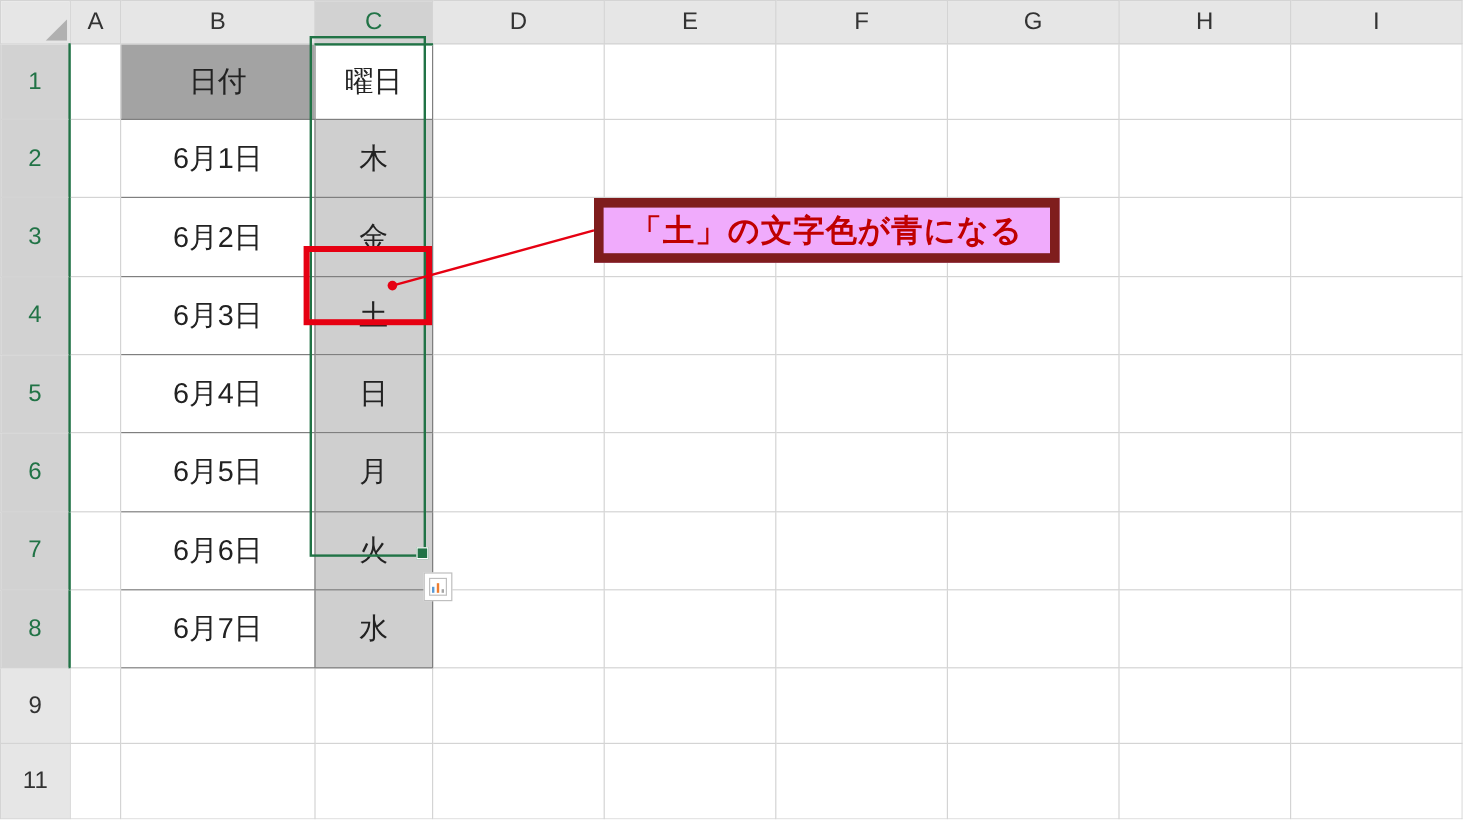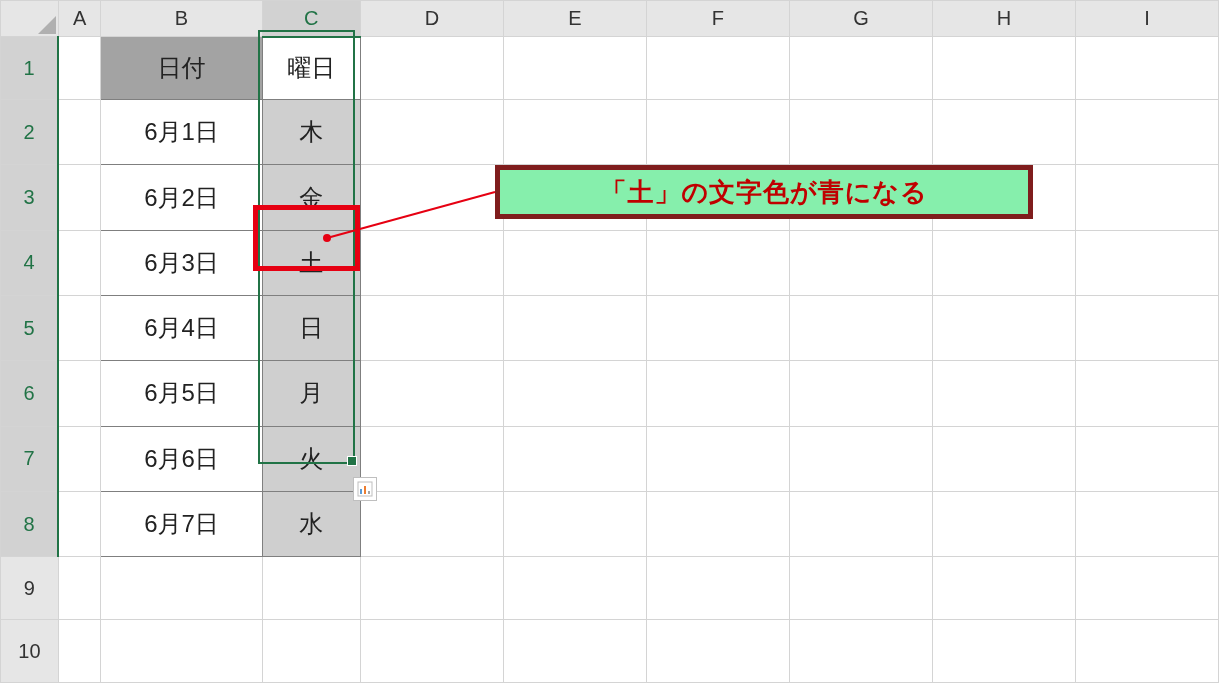--- a/index.html
+++ b/index.html
@@ -35,21 +35,21 @@
   th.rowhdr.active{background:#d2d2d2;color:#217346;border-right:2px solid #217346 !important;}
   
   .selOutline{position:absolute;left:258px;top:30px;width:97px;height:434px;border:2px solid #217346;box-sizing:border-box;pointer-events:none;z-index:5;}
   .selOutline:after{content:"";position:absolute;right:-4px;bottom:-4px;width:8px;height:8px;background:#217346;border:1px solid #fff;}
   
   .selShade{background:#cfcfcf;}
   .selTopCell{background:#fff;} 
   
   .redBox{position:absolute;left:253px;top:205px;width:107px;height:66px;border:5px solid #e60012;box-sizing:border-box;z-index:20;pointer-events:none;}
   
-  .callout{position:absolute;left:495px;top:165px;width:538px;height:54px;border:5px solid #7f1d1d;background:#86efac;box-sizing:border-box;display:flex;align-items:center;justify-content:center;z-index:20;}
+  .callout{position:absolute;left:495px;top:165px;width:388px;height:54px;border:8px solid #7f1d1d;background:#f0abfc;box-sizing:border-box;display:flex;align-items:center;justify-content:center;z-index:20;}
   .callout span{font-size:26px;font-weight:bold;color:#c00000;letter-spacing:1px;}
   
   .connSvg{position:absolute;left:0;top:0;width:1219px;height:683px;pointer-events:none;z-index:19;}
   
   .blueTxt{color:#0070c0;}
   
   .pasteBtn{position:absolute;left:353px;top:477px;width:22px;height:22px;border:1px solid #bfbfbf;background:#fff;z-index:4;display:flex;align-items:center;justify-content:center;}
   .pasteBtn svg{display:block;}
   
   .short td{height:52px;}
@@ -200,21 +200,21 @@
           <td></td>
           <td></td>
           <td></td>
           <td></td>
           <td></td>
           <td></td>
           <td></td>
           <td></td>
         </tr>
     <tr class="short">
-          <th class="rowhdr">10</th>
+          <th class="rowhdr">11</th>
           <td></td>
           <td></td>
           <td></td>
           <td></td>
           <td></td>
           <td></td>
           <td></td>
           <td></td>
           <td></td>
         </tr>

